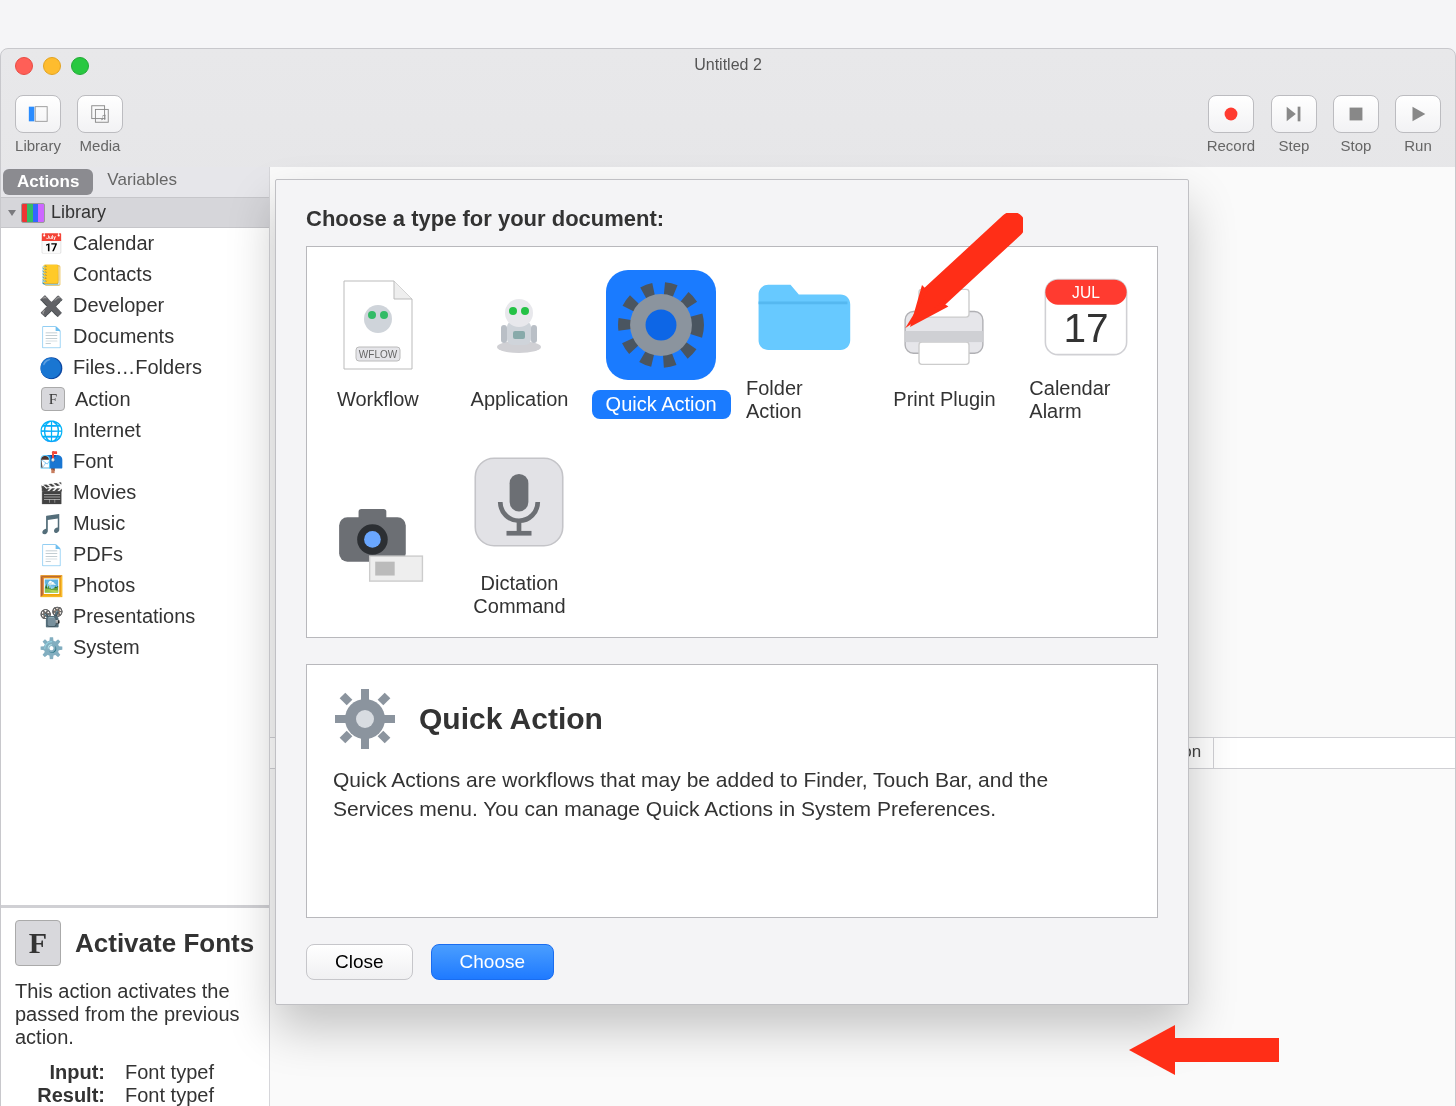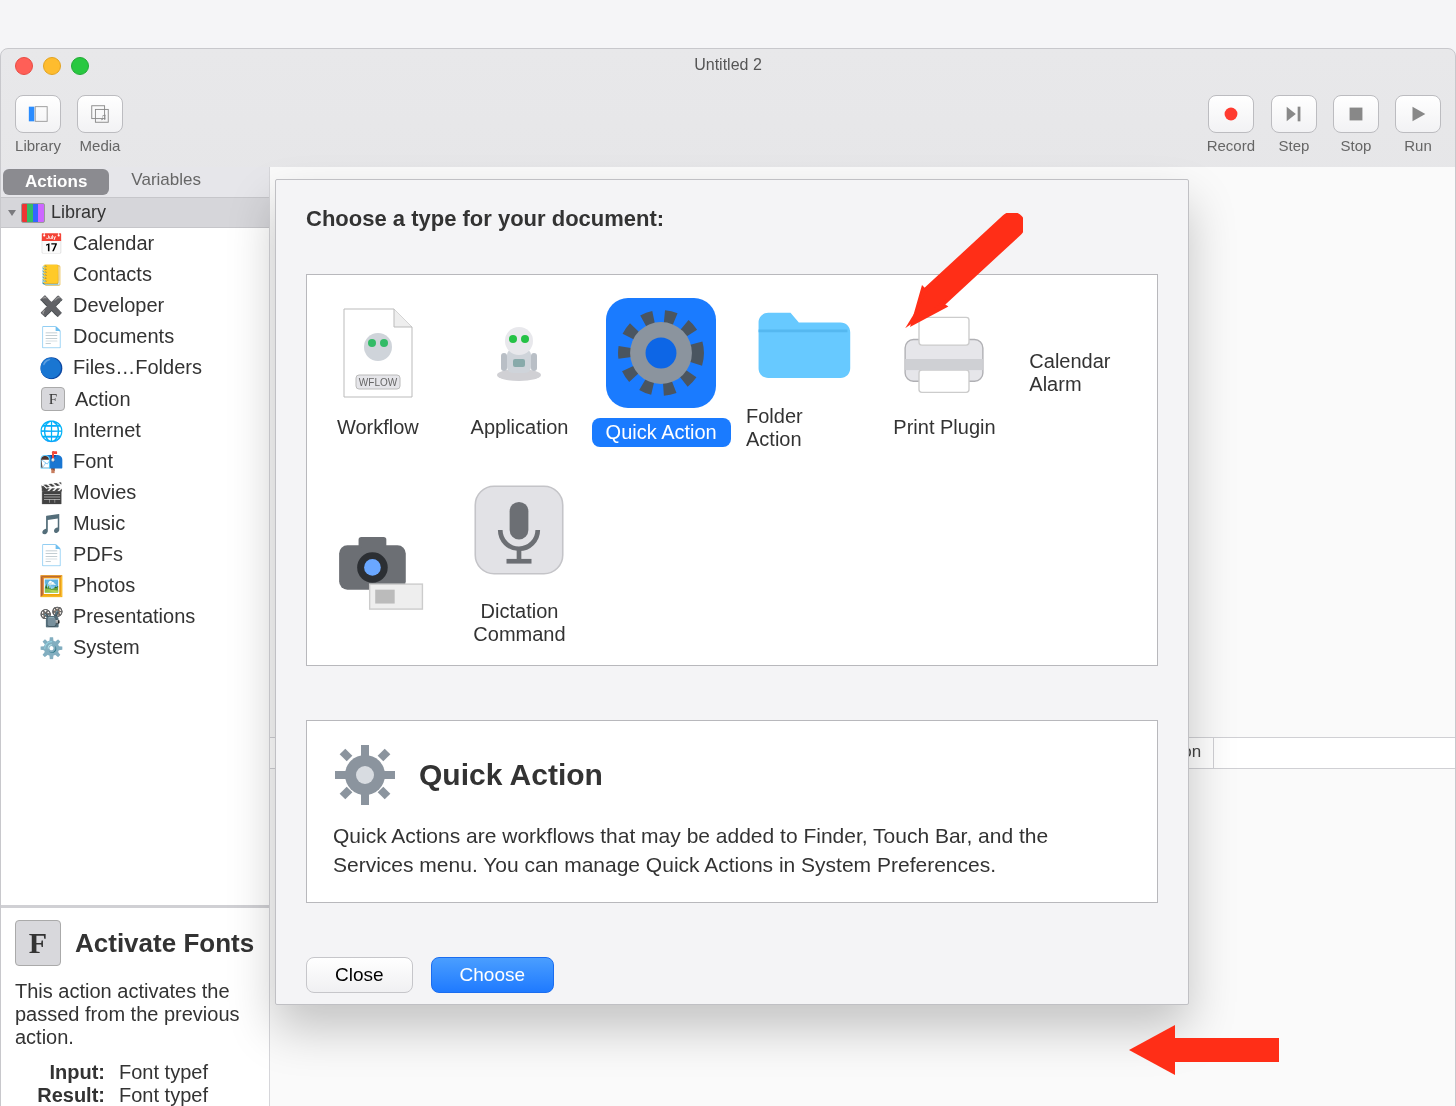--- a/index.html
+++ b/index.html
@@ -12,42 +12,42 @@
   .dot.green{background:#28c840;border:1px solid #21ab36;}
   .title{font-size:16px;color:#555;}
   .toolbar{height:86px;display:flex;align-items:center;padding:0 14px;justify-content:space-between;}
   .toolbar-left,.toolbar-right{display:flex;gap:16px;}
   .tb-btn{display:flex;flex-direction:column;align-items:center;gap:4px;font-size:15px;color:#666;}
   .tb-ico{width:44px;height:36px;border:1px solid #bcbcc0;border-radius:8px;background:linear-gradient(#ffffff,#f2f2f4);display:flex;align-items:center;justify-content:center;}
   .tb-ico svg{width:22px;height:22px;}
   .content{position:absolute;top:118px;left:0;right:0;bottom:34px;background:#fff;display:flex;}
   .sidebar{width:268px;border-right:1px solid #d6d6da;display:flex;flex-direction:column;overflow:hidden;}
   .tabbar{display:flex;height:30px;background:#e6e6ea;font-size:17px;}
-  .tab{padding:3px 22px;color:#666;}
+  .tab{padding:3px 14px;color:#666;}
   .tab.active{background:#8b8b90;color:#fff;font-weight:600;border-radius:6px;margin:2px 0 2px 2px;}
   .libhdr{display:flex;align-items:center;gap:6px;background:#d6d6da;border-top:1px solid #c6c6ca;border-bottom:1px solid #c6c6ca;padding:4px 8px;font-size:18px;}
   .disclosure{width:0;height:0;border-left:6px solid #7a7a7e;border-top:4px solid transparent;border-bottom:4px solid transparent;transform:rotate(90deg);}
   .stackimg{width:22px;height:18px;background:linear-gradient(90deg,#e33 0 25%,#3b6 25% 50%,#36f 50% 75%,#c6f 75% 100%);border:1px solid #999;border-radius:2px;}
   .list{flex:1;overflow:hidden;}
   .li{display:flex;align-items:center;gap:10px;padding:4px 10px 4px 40px;font-size:20px;}
   .ico{width:22px;height:22px;display:flex;align-items:center;justify-content:center;border-radius:4px;}
   .detail{border-top:3px solid #d0d0d4;padding:12px 14px;font-size:20px;}
   .detail-title{font-weight:700;font-size:26px;display:flex;align-items:center;gap:14px;margin-bottom:14px;}
   .detail-title .fld{font-size:26px;}
   .detail p{margin:0 0 12px 0;}
-  .detail .row{display:flex;gap:14px;font-size:20px;}
+  .detail .row{display:flex;gap:20px;font-size:20px;}
   .detail .lab{font-weight:700;min-width:90px;text-align:right;}
   .main{flex:1;position:relative;background:#fafafa;}
   .loghdr{position:absolute;top:570px;left:0;right:0;height:30px;display:flex;border-top:1px solid #d0d0d4;border-bottom:1px solid #d0d0d4;background:#fff;font-size:17px;color:#444;}
   .loghdr div{padding:4px 12px;border-right:1px solid #d0d0d4;}
   .loghdr .c1{width:830px;}
   .bottombar{position:absolute;left:0;right:0;bottom:0;height:34px;border-top:1px solid #c4c4c8;background:linear-gradient(#f0f0f2,#e6e6ea);display:flex;align-items:center;padding:0 12px;gap:14px;}
   .bbico svg{width:20px;height:20px;fill:#555;}
   
-  .sheet{position:absolute;top:130px;left:274px;width:914px;height:826px;background:#f4f4f6;border:1px solid #c0c0c4;border-radius:2px;box-shadow:0 24px 48px rgba(0,0,0,.22);padding:26px 30px 24px;display:flex;flex-direction:column;box-sizing:border-box;gap:28px;}
+  .sheet{position:absolute;top:130px;left:274px;width:914px;height:826px;background:#f4f4f6;border:1px solid #c0c0c4;border-radius:2px;box-shadow:0 24px 48px rgba(0,0,0,.22);padding:26px 30px 24px;display:flex;flex-direction:column;box-sizing:border-box;}
   .sheet h3{margin:0 0 14px;font-size:22px;}
   .grid{border:1px solid #b8b8bc;background:#fff;flex:0 0 390px;display:grid;grid-template-columns:repeat(6,1fr);grid-template-rows:repeat(2,1fr);}
   .cell{display:flex;flex-direction:column;align-items:center;justify-content:center;gap:10px;font-size:20px;}
   .thumb{width:100px;height:100px;display:flex;align-items:center;justify-content:center;font-size:58px;}
   .pill{padding:3px 14px;border-radius:8px;}
   .pill.selected{background:#1a7bff;color:#fff;}
   .gearbox{width:110px;height:110px;border-radius:22px;background:#1a7bff;display:flex;align-items:center;justify-content:center;}
   .infobox{margin-top:26px;border:1px solid #b8b8bc;background:#fff;padding:22px 26px;flex:1;}
   .infobox .hrow{display:flex;align-items:center;gap:22px;margin-bottom:14px;}
   .infobox .hrow h2{margin:0;font-size:30px;}
@@ -308,20 +308,28 @@
           <svg viewBox="0 0 72 64">
               <rect x="8" y="22" width="56" height="30" rx="6" fill="#e6e6ea" stroke="#b0b0b4"></rect>
               <rect x="18" y="6" width="36" height="20" rx="2" fill="#fff" stroke="#ccc"></rect>
               <rect x="18" y="44" width="36" height="16" rx="2" fill="#fff" stroke="#ccc"></rect>
               <rect x="8" y="36" width="56" height="8" fill="#cfd0d4"></rect>
             </svg>
         </div>
         <span class="pill">Print Plugin</span>
       </div>
       <div class="cell">
+        <div class="thumb">
+          <svg viewBox="0 0 64 64">
+              <rect x="6" y="10" width="52" height="48" rx="8" fill="#fff" stroke="#d0d0d4"></rect>
+              <rect x="6" y="10" width="52" height="16" rx="8" fill="#ff3b30"></rect>
+              <text x="32" y="22" font-size="10" text-anchor="middle" fill="#fff">JUL</text>
+              <text x="32" y="50" font-size="26" text-anchor="middle" fill="#333">17</text>
+            </svg>
+        </div>
         <span class="pill">Calendar Alarm</span>
       </div>
       <div class="cell">
         <div class="thumb">
           <svg viewBox="0 0 72 64">
               <rect x="8" y="16" width="48" height="32" rx="6" fill="#6c6f74"></rect>
               <circle cx="32" cy="32" r="11" fill="#2c2f33"></circle>
               <circle cx="32" cy="32" r="6" fill="#6aa7ff"></circle>
               <rect x="22" y="10" width="20" height="8" rx="2" fill="#6c6f74"></rect>
               <rect x="30" y="44" width="38" height="18" fill="#eee" stroke="#ccc"></rect>

